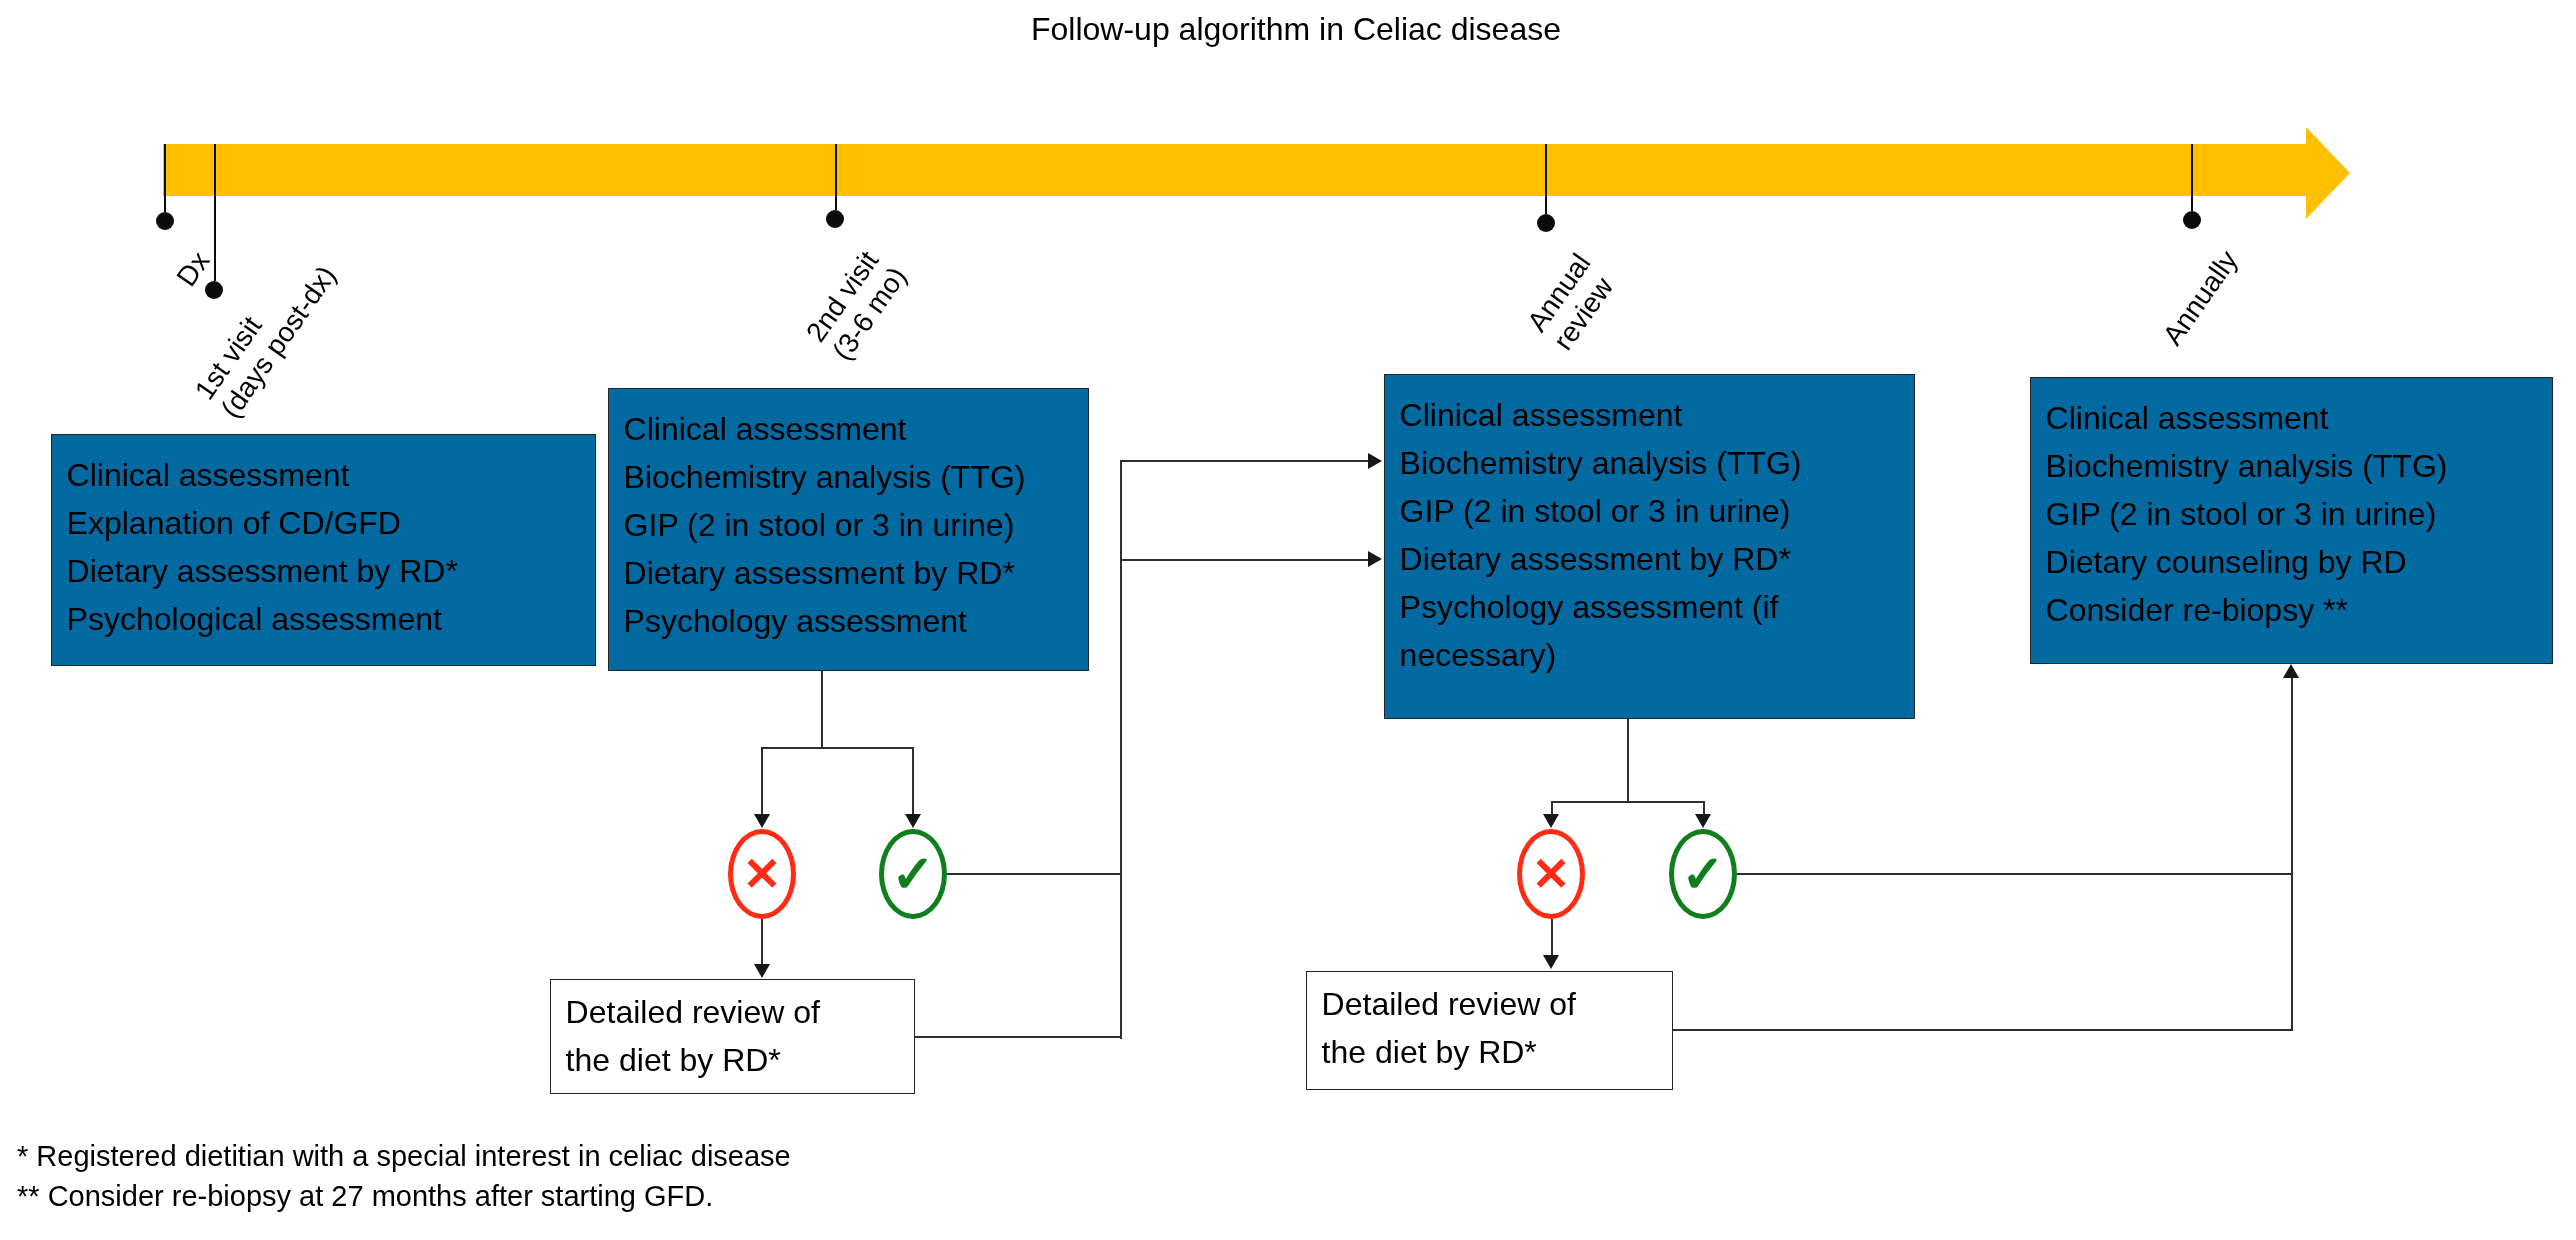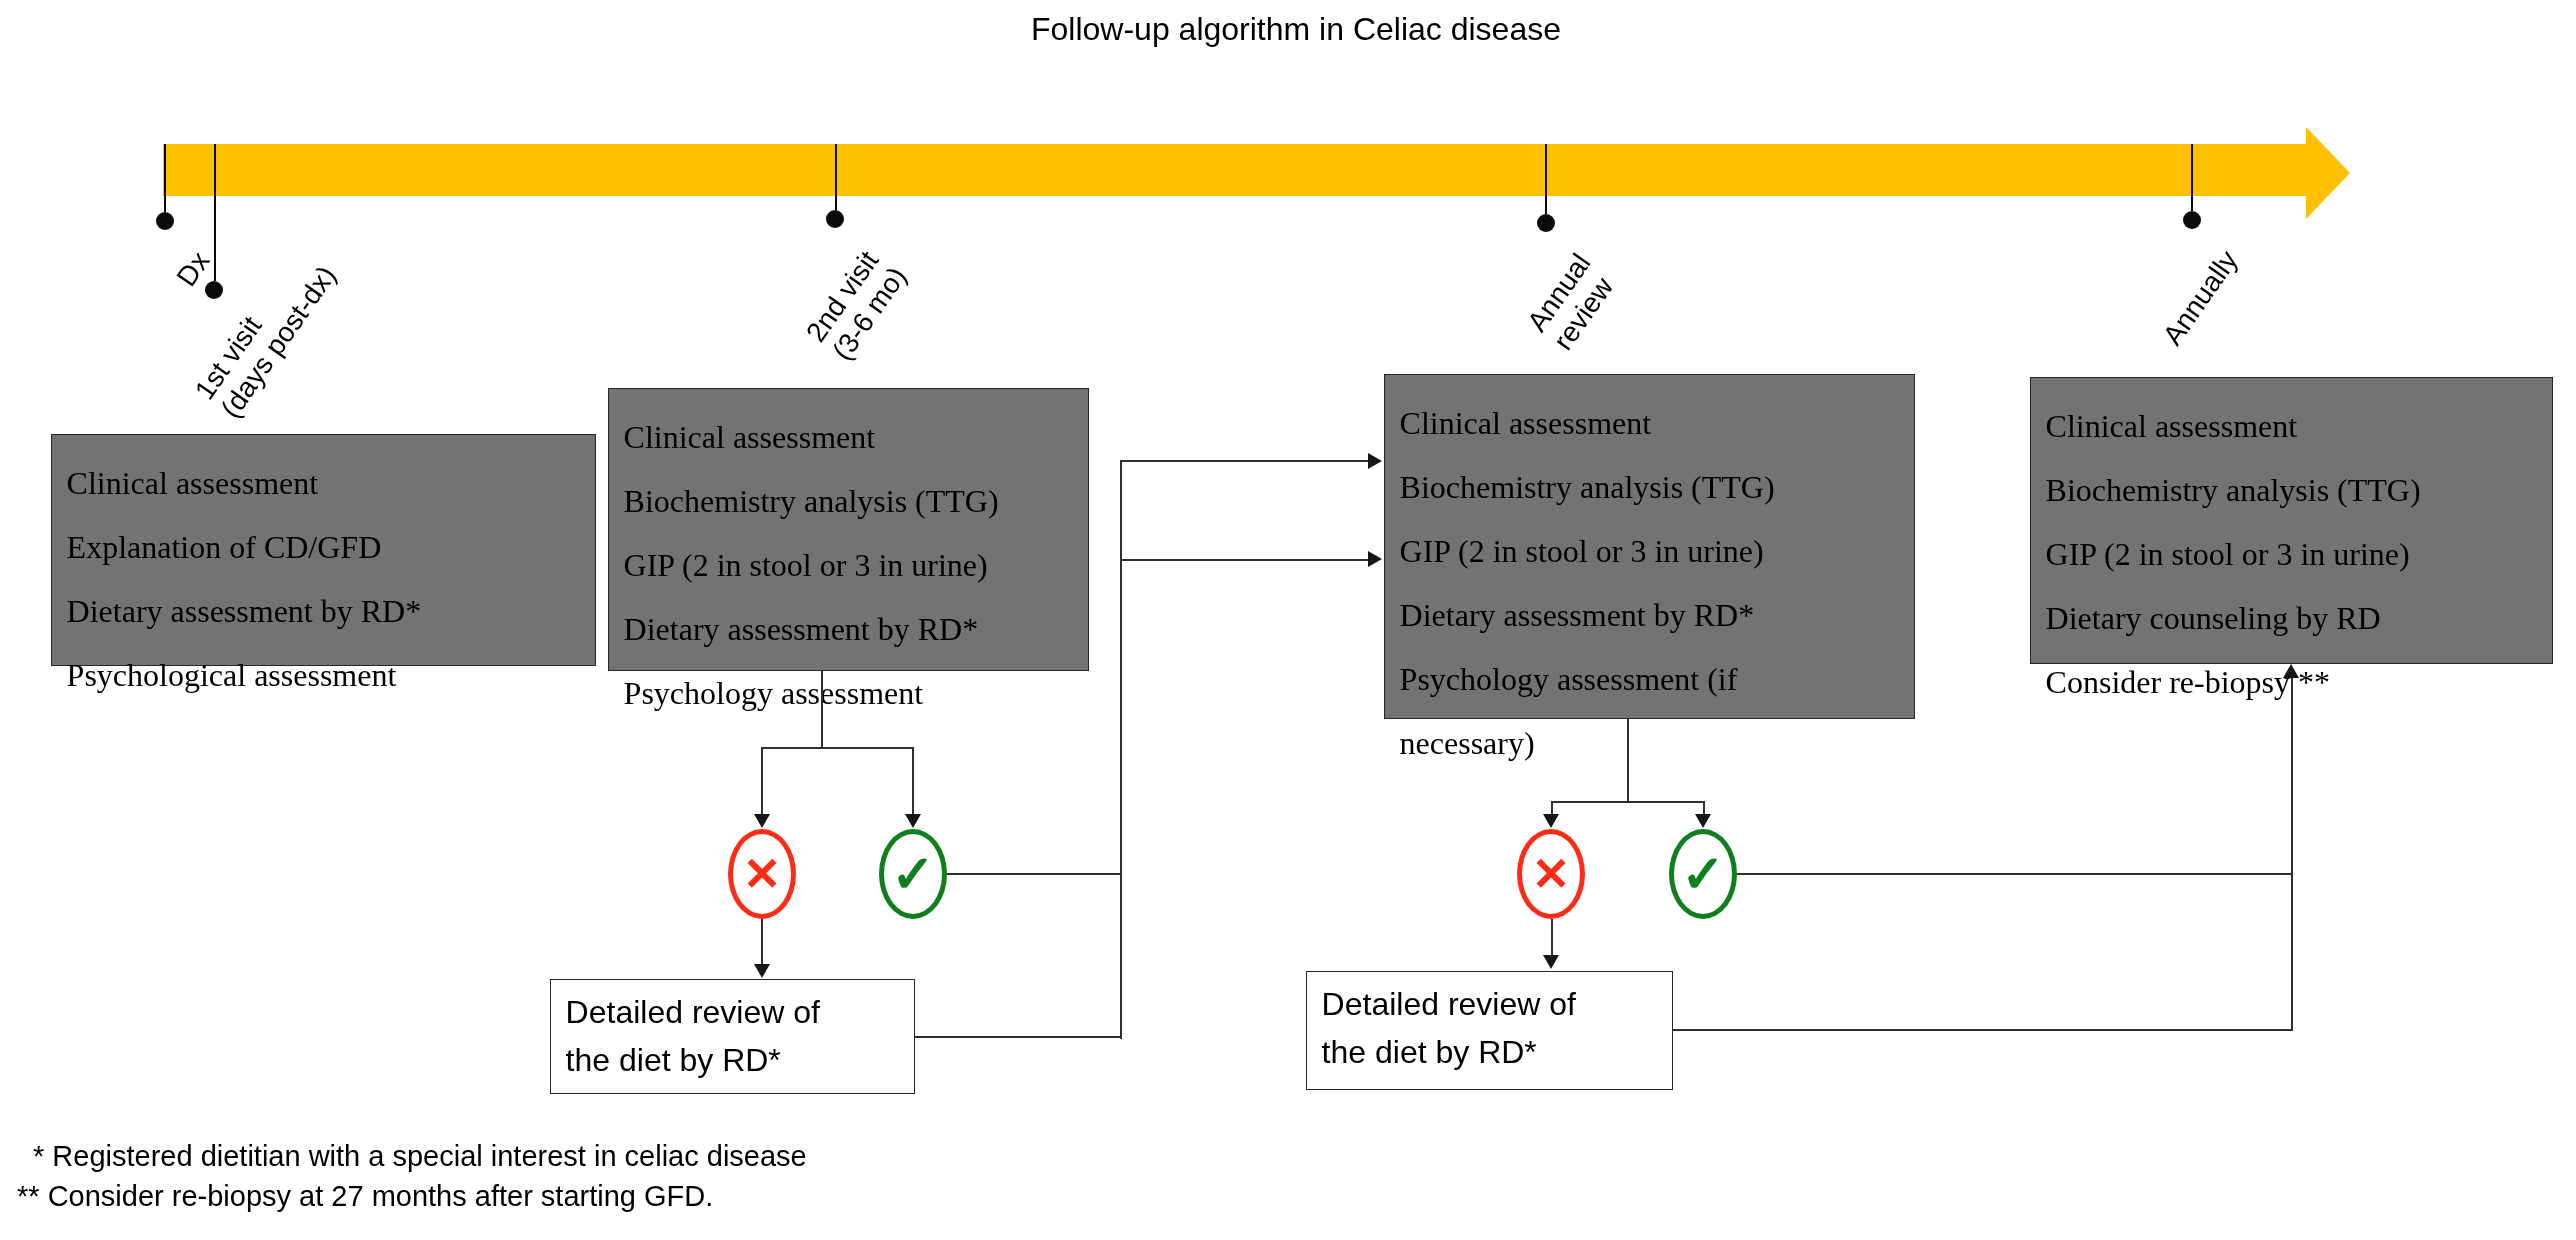--- a/index.html
+++ b/index.html
@@ -10,22 +10,22 @@
   
   .tl-bar{position:absolute;left:163px;top:144px;width:2145px;height:52px;background:#FFC000;}
   .tl-head{position:absolute;left:2306px;top:127px;width:0;height:0;
            border-top:46px solid transparent;border-bottom:46px solid transparent;
            border-left:44px solid #FFC000;}
   .tick{position:absolute;width:1.8px;background:#0b0b0b;}
   .dot{position:absolute;width:18px;height:18px;border-radius:50%;background:#0b0b0b;}
   .ms{position:absolute;font-size:28px;line-height:32px;white-space:nowrap;text-align:left;
       transform:rotate(-55deg);transform-origin:100% 0;color:#000;}
   
-  .box{position:absolute;border:1.8px solid #262626;background:#737373;box-sizing:border-box;
-       font-size:32px;line-height:64px;padding:16px 14.6px;font-family:Liberation Serif, serif;}
+  .box{position:absolute;border:1.8px solid #262626;background:#0369a1;box-sizing:border-box;
+       font-size:32px;line-height:48px;padding:16px 14.6px;}
   .dbox{position:absolute;border:1.8px solid #262626;background:#fff;box-sizing:border-box;
        font-size:32px;line-height:48px;padding:8px 14.6px;}
   
   .v{position:absolute;width:1.8px;background:#2f2f2f;}
   .h{position:absolute;height:1.8px;background:#2f2f2f;}
   .arr{position:absolute;width:0;height:0;}
   .arr.d{border-left:8px solid transparent;border-right:8px solid transparent;border-top:14.6px solid #161616;}
   .arr.u{border-left:8px solid transparent;border-right:8px solid transparent;border-bottom:14.6px solid #161616;}
   .arr.r{border-top:8px solid transparent;border-bottom:8px solid transparent;border-left:14.6px solid #161616;}
   
@@ -108,17 +108,17 @@
       <span>✓</span>
     </div>
 
   <div class="v" style="left:1551px;top:919px;height:38px;"></div>
   <div class="arr d" style="left:1543px;top:955px;"></div>
   <div class="h" style="left:1737px;top:873px;width:554px;"></div>
   <div class="v" style="left:2291px;top:677px;height:354px;"></div>
   <div class="arr u" style="left:2283px;top:664px;"></div>
   <div class="h" style="left:1673px;top:1029px;width:620px;"></div>
 
-  <div class="fn" style="top:1137px;margin-left:16px;">* Registered dietitian with a special interest in celiac disease</div>
+  <div class="fn" style="top:1137px;">* Registered dietitian with a special interest in celiac disease</div>
   <div class="fn" style="top:1177px;">** Consider re-biopsy at 27 months after starting GFD.</div>
 
 </div>
 
 
 </body></html>

